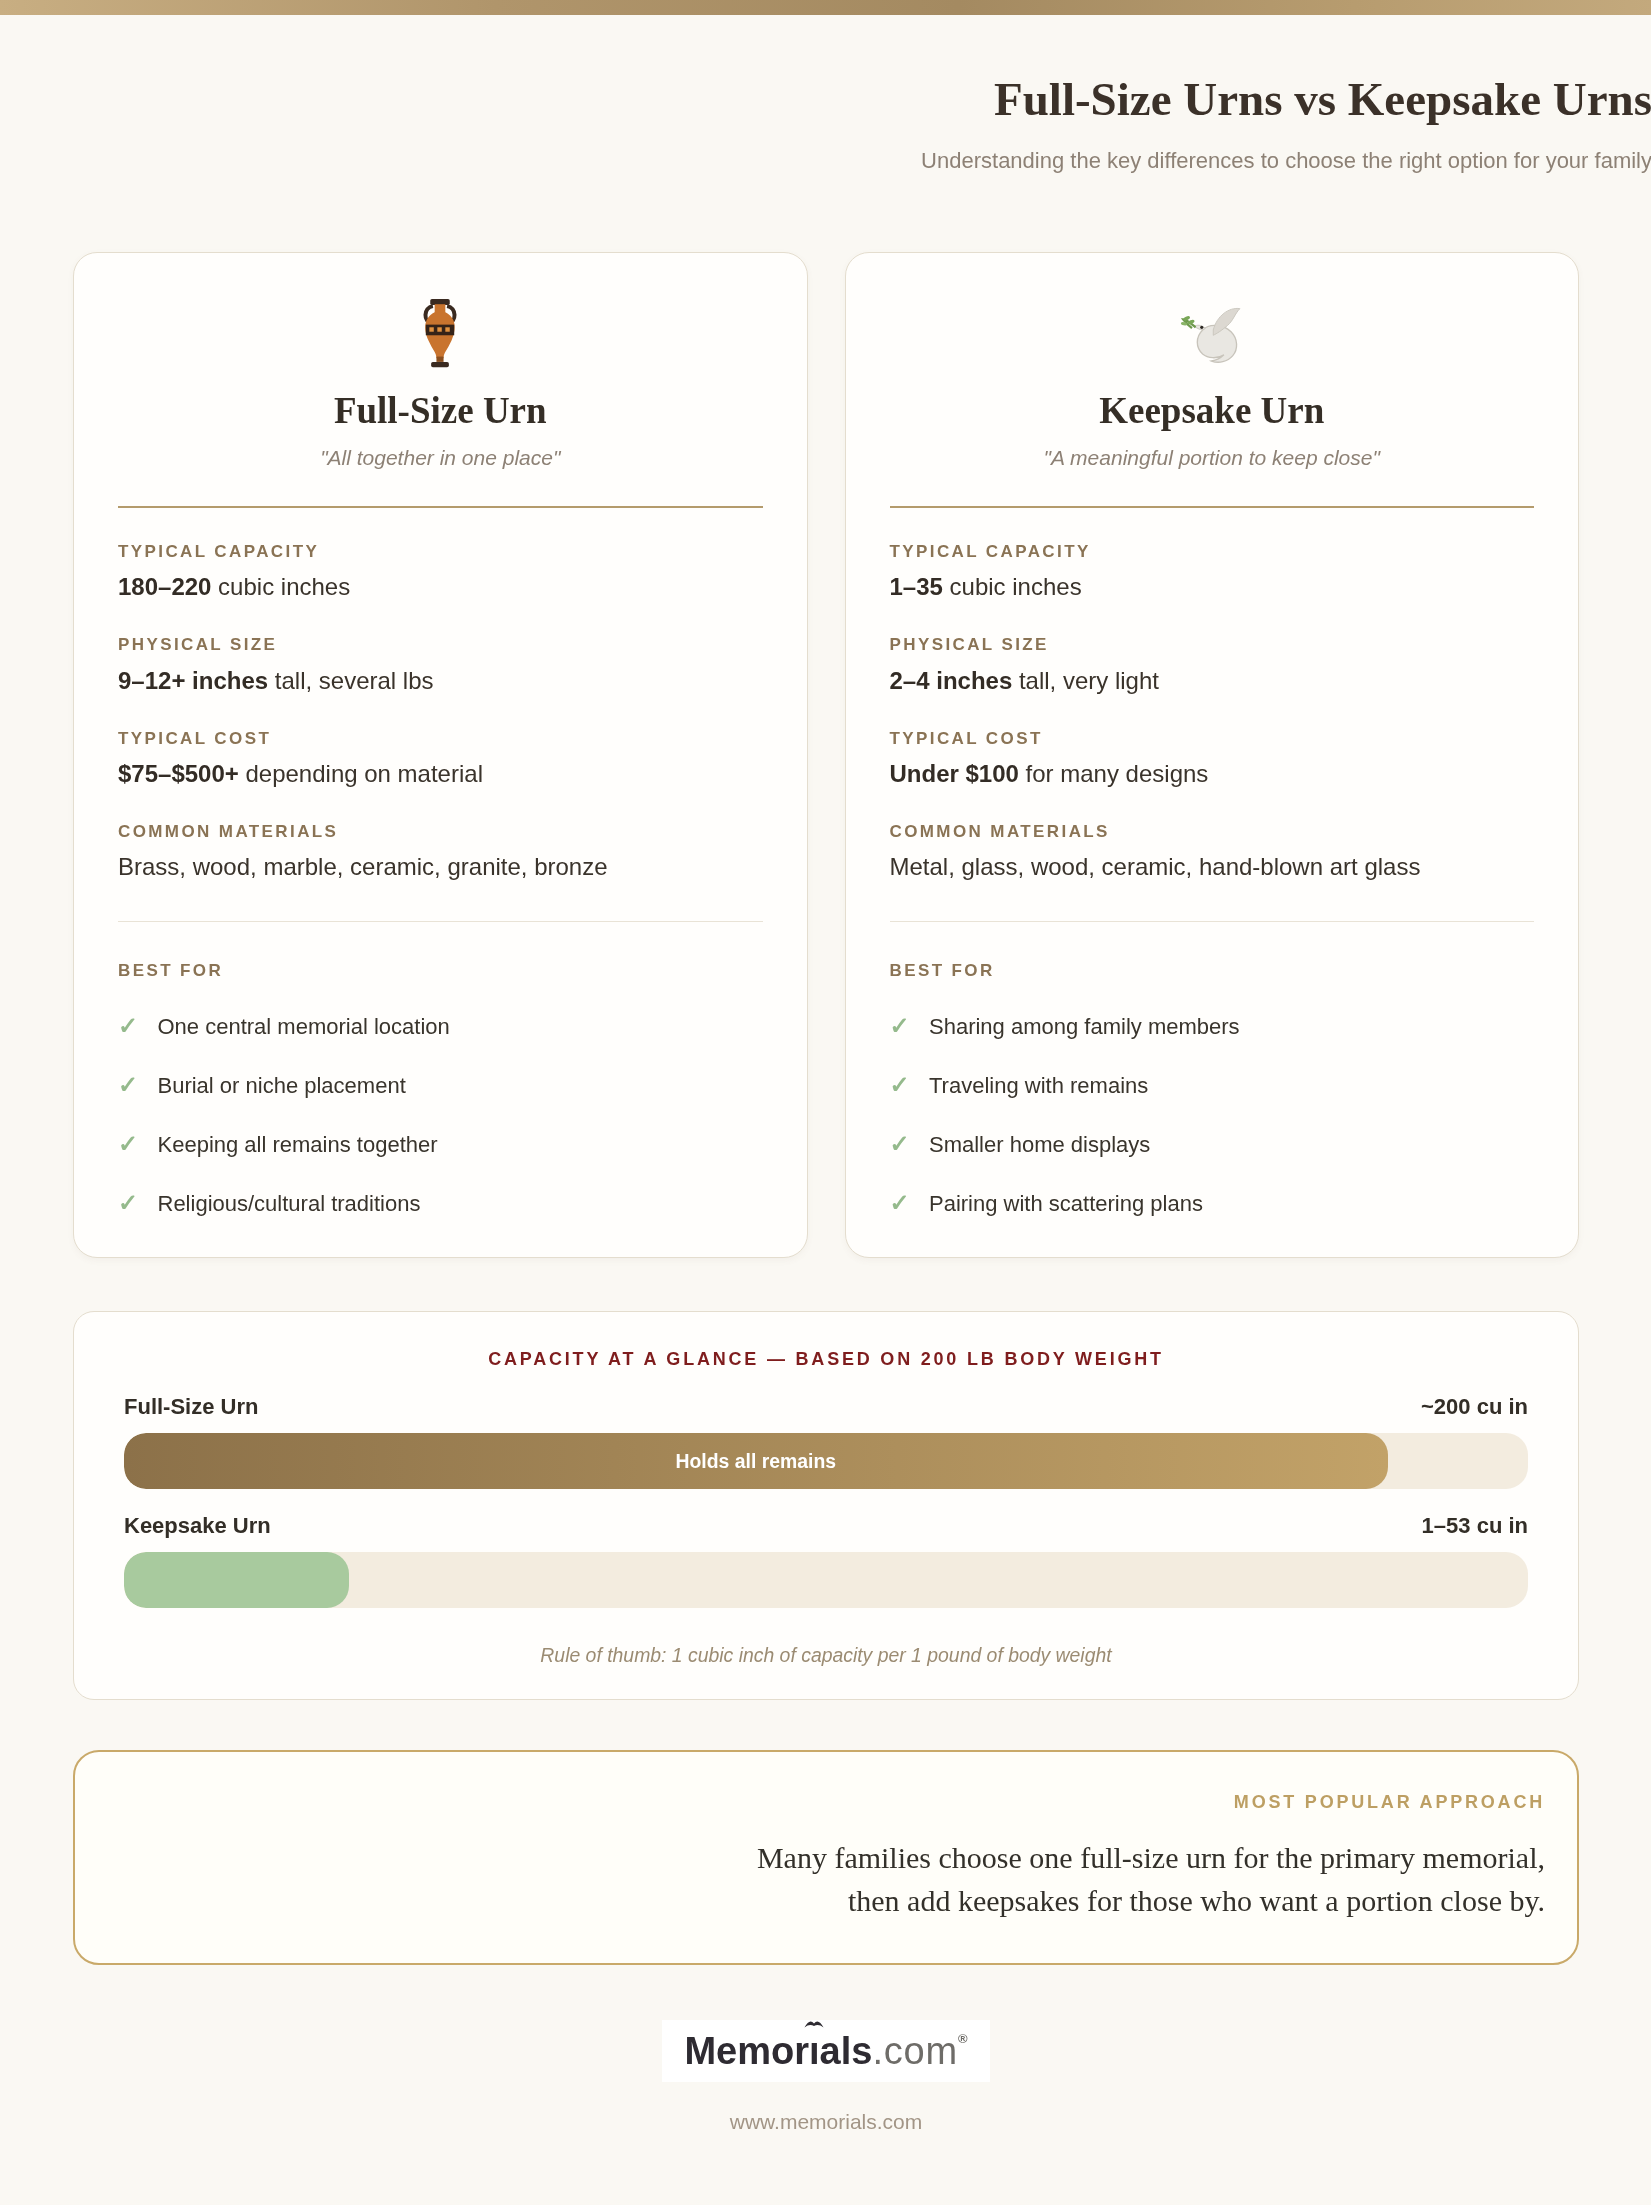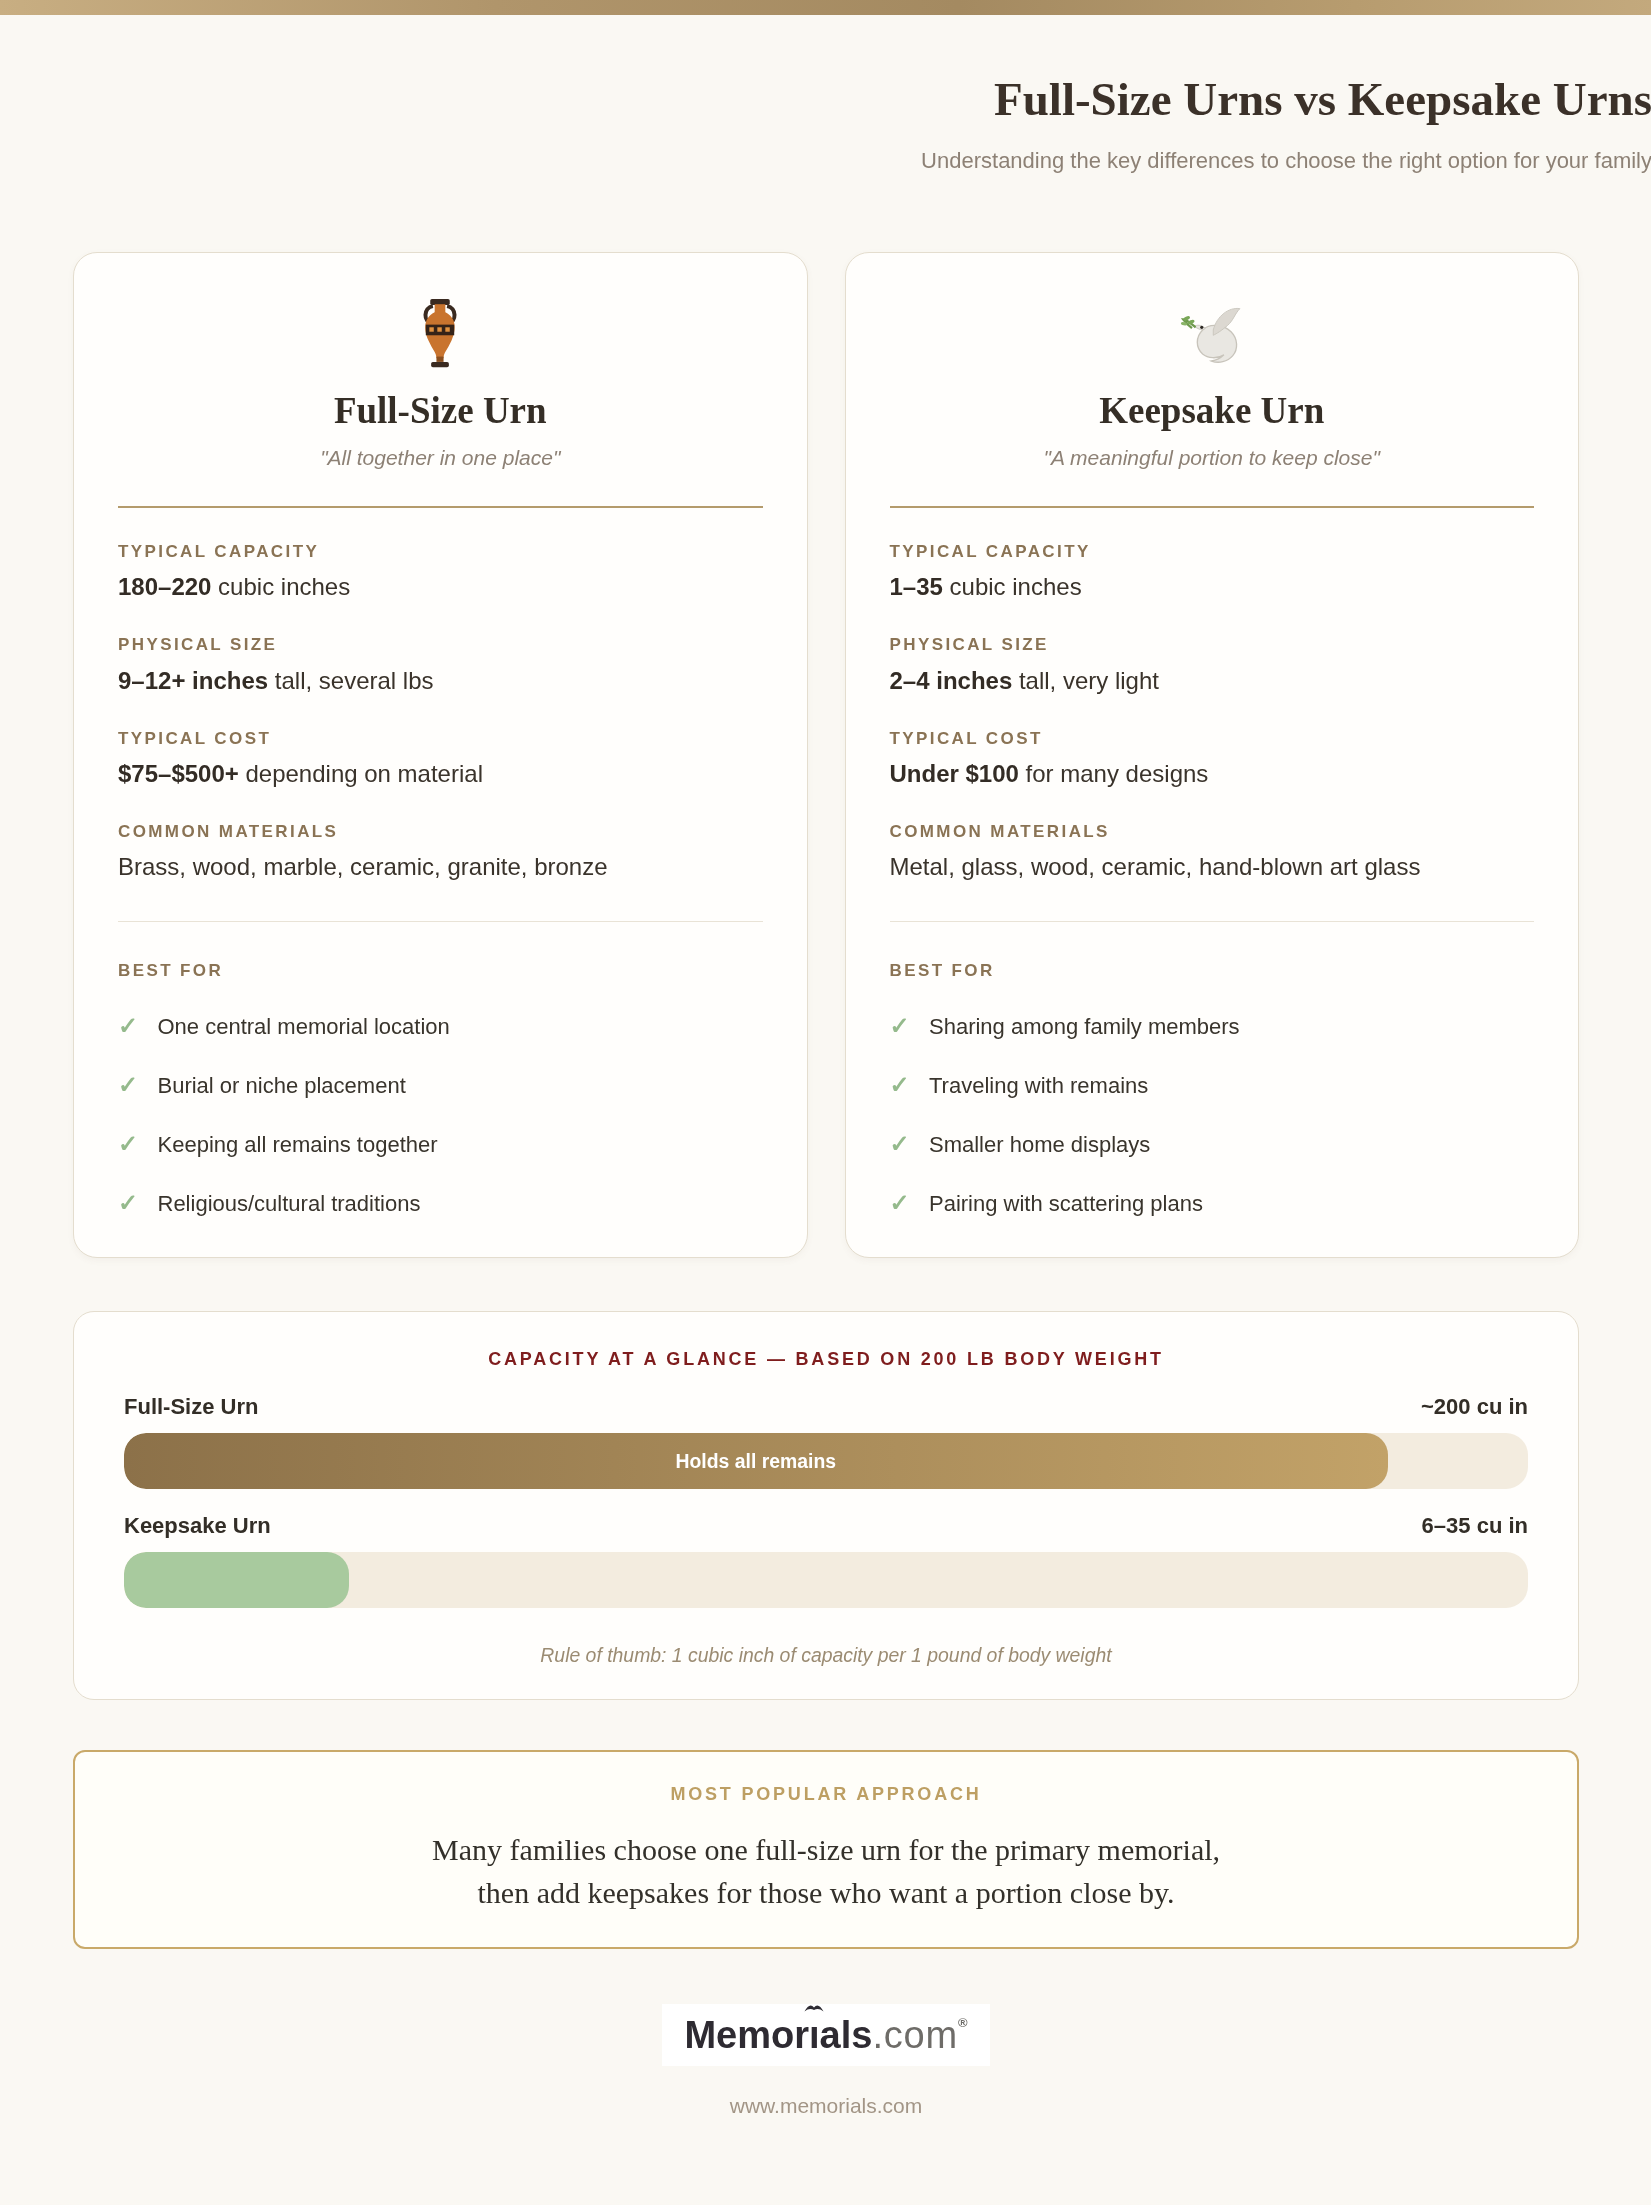--- a/index.html
+++ b/index.html
@@ -60,23 +60,23 @@
   .bar-head { display: flex; justify-content: space-between; font-size: 22px; font-weight: 700; color: #332e27; margin-top: 24px; margin-bottom: 13px; }
   .bar-track { height: 56px; border-radius: 22px; background: #f3ecdf; position: relative; overflow: hidden; }
   .bar-fill { height: 100%; border-radius: 22px; display: flex; align-items: center; justify-content: center; }
   .bar-text { color: #ffffff; font-weight: 700; font-size: 19.4px; }
   .chart-note { text-align: center; font-style: italic; font-size: 19.4px; color: #9b8b72; margin-top: 36px; }
 
   .popular {
     margin: 50px 73px 0;
     background: #fffef9;
     border: 2.4px solid #c9a969;
-    border-radius: 12px;
-    padding: 32px 32px;
-    text-align: center;
+    border-radius: 26px;
+    padding: 40px 32px;
+    text-align: right;
   }
   .popular-label { font-size: 18px; font-weight: 700; letter-spacing: 2.8px; color: #bd9f63; }
   .popular-text {
     font-family: "Liberation Serif", serif;
     font-size: 30px; color: #33302a; margin-top: 22.6px; line-height: 1.45;
   }
 
   footer { text-align: center; margin-top: 55px; }
   .logo-box { display: inline-block; background: #ffffff; padding: 9.7px 22.6px; }
   .logo { font-size: 38px; font-weight: 700; color: #2e2b32; white-space: nowrap; }
@@ -225,21 +225,21 @@
     <div class="bar-track">
       <div class="bar-fill" style="width: 90%; background: linear-gradient(90deg, rgb(140, 113, 73), rgb(194, 162, 104));">
         <span class="bar-text">Holds all remains</span>
       </div>
     </div>
   </div>
 
   <div class="bar-row">
     <div class="bar-head">
       <span>Keepsake Urn</span>
-      <span>6–35 cu in</span>
+      <span>1–53 cu in</span>
     </div>
     <div class="bar-track">
       <div class="bar-fill" style="width: 16%; background: rgb(168, 202, 158);">
         <span class="bar-text"></span>
       </div>
     </div>
   </div>
 
   <p class="chart-note">Rule of thumb: 1 cubic inch of capacity per 1 pound of body weight</p>
 </section>

